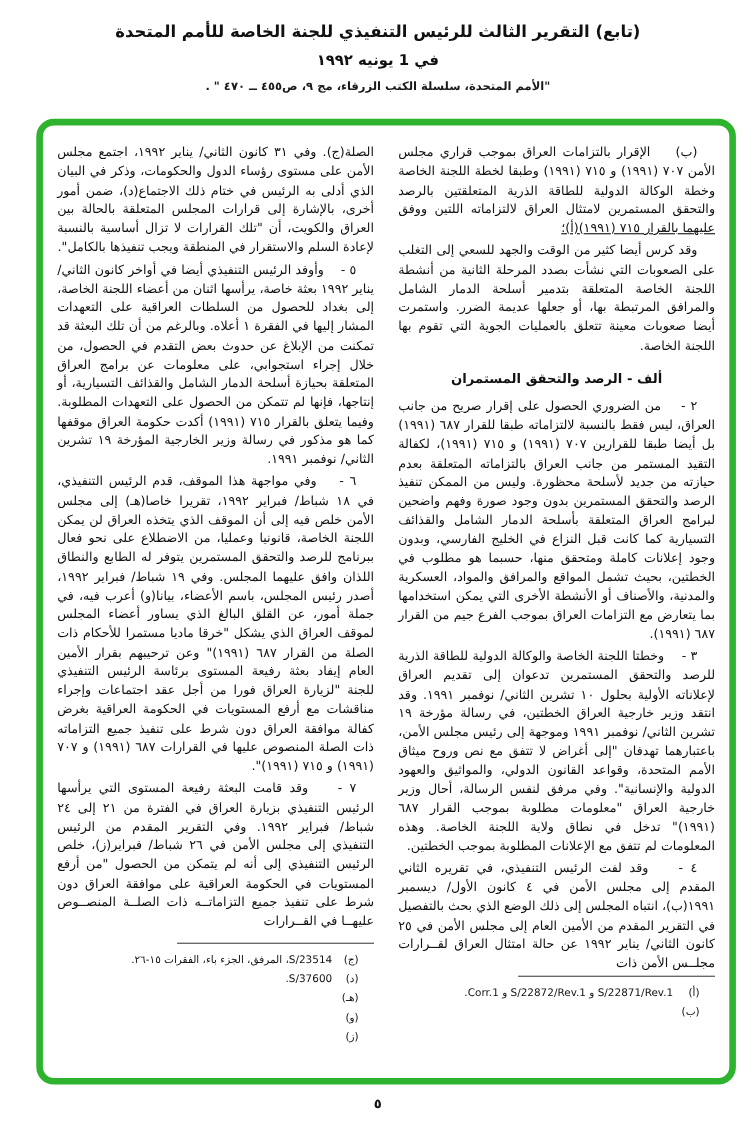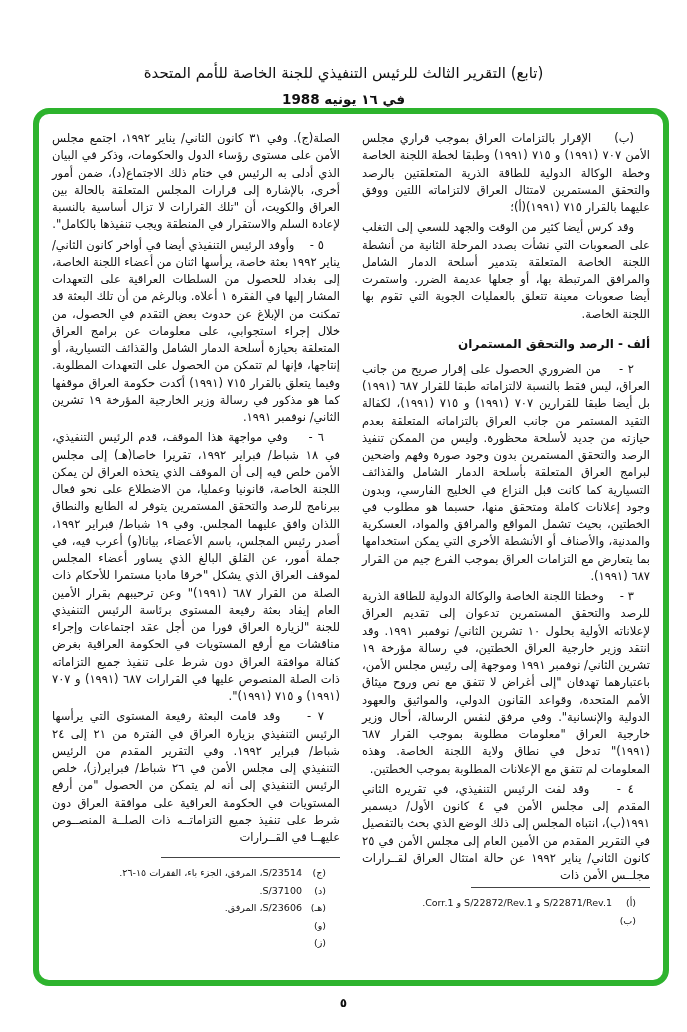--- a/index.html
+++ b/index.html
@@ -17,24 +17,23 @@
     background: #ffffff;
   }
   
   .doc-header {
     position: absolute;
     top: 20px; left: 0; right: 0;
     text-align: center;
   }
   .doc-title {
     font-size: 15px;
-    font-weight: normal;
+    font-weight: bold;
     letter-spacing: 0.2px;
     margin-bottom: 9px;
-    margin-top: 44px;
   }
   .doc-date {
     font-size: 13.5px;
     font-weight: bold;
     margin-bottom: 10px;
   }
   .doc-source {
     font-size: 10.5px;
     font-weight: bold;
     color: #1a1a1a;
@@ -61,25 +60,25 @@
     flex-direction: column;
     font-size: 11.5px;
     line-height: 1.5;
     text-align: justify;
   }
   .para {
     text-indent: 16px;
     margin-bottom: 3px;
   }
   .para.no-indent { text-indent: 0; }
-  .underlined { }
+  .underlined { text-decoration: underline; }
   .section-heading {
     font-size: 12px;
     font-weight: bold;
-    text-align: right;
+    text-align: center;
     text-indent: 0;
     margin: 9px 0 8px 0;
   }
   
   .footnotes {
     margin-top: auto;
     font-size: 9.5px;
     line-height: 1.85;
   }
   .footnotes.right-fn { margin-bottom: 42px; }
@@ -110,21 +109,21 @@
     font-weight: bold;
   }
 </style>
 </head>
 <body>
 
 <div class="page">
 
   <div class="doc-header">
     <div class="doc-title">(تابع) التقرير الثالث للرئيس التنفيذي للجنة الخاصة للأمم المتحدة</div>
-    <div class="doc-date">في ١٦ يونيه 1988</div>
+    <div class="doc-date">في 1 يونيه ١٩٩٢</div>
     <div class="doc-source">"الأمم المتحدة، سلسلة الكتب الزرقاء، مج ٩، ص٤٥٥ ــ ٤٧٠ " .</div>
   </div>
 
   <div class="doc-frame">
     <div class="columns">
 
       <div class="col">
         <p class="para"><span>(ب)&nbsp;&nbsp;&nbsp;&nbsp;الإقرار بالتزامات العراق بموجب قراري مجلس الأمن ٧٠٧ (١٩٩١) و ٧١٥ (١٩٩١) وطبقا لخطة اللجنة الخاصة وخطة الوكالة الدولية للطاقة الذرية المتعلقتين بالرصد والتحقق المستمرين لامتثال العراق لالتزاماته اللتين ووفق </span><span class="underlined">عليهما بالقرار ٧١٥ (١٩٩١)(أ)؛</span></p>
         <p class="para">وقد كرس أيضا كثير من الوقت والجهد للسعي إلى التغلب على الصعوبات التي نشأت بصدد المرحلة الثانية من أنشطة اللجنة الخاصة المتعلقة بتدمير أسلحة الدمار الشامل والمرافق المرتبطة بها، أو جعلها عديمة الضرر. واستمرت أيضا صعوبات معينة تتعلق بالعمليات الجوية التي تقوم بها اللجنة الخاصة.</p>
         <div class="section-heading">ألف - الرصد والتحقق المستمران</div>
@@ -151,25 +150,24 @@
         <p class="para">٧ -&nbsp;&nbsp;&nbsp;&nbsp;وقد قامت البعثة رفيعة المستوى التي يرأسها الرئيس التنفيذي بزيارة العراق في الفترة من ٢١ إلى ٢٤ شباط/ فبراير ١٩٩٢. وفي التقرير المقدم من الرئيس التنفيذي إلى مجلس الأمن في ٢٦ شباط/ فبراير(ز)، خلص الرئيس التنفيذي إلى أنه لم يتمكن من الحصول "من أرفع المستويات في الحكومة العراقية على موافقة العراق دون شرط على تنفيذ جميع التزاماتــه ذات الصلــة المنصــوص عليهــا في القــرارات</p>
 
         <div class="footnotes left-fn">
           <div class="fn-rule"></div>
           <div class="fn-row">
             <span class="fn-label">(ج)</span>
             <span class="fn-text">S/23514، المرفق، الجزء باء، الفقرات ١٥-٢٦.</span>
           </div>
           <div class="fn-row">
             <span class="fn-label">(د)</span>
-            <span class="fn-text">S/37100.</span>
+            <span class="fn-text">S/37600.</span>
           </div>
           <div class="fn-row">
             <span class="fn-label">(هـ)</span>
-            <span class="fn-text">S/23606، المرفق.</span>
           </div>
           <div class="fn-row">
             <span class="fn-label">(و)</span>
           </div>
           <div class="fn-row">
             <span class="fn-label">(ز)</span>
           </div>
         </div>
       </div>
 

